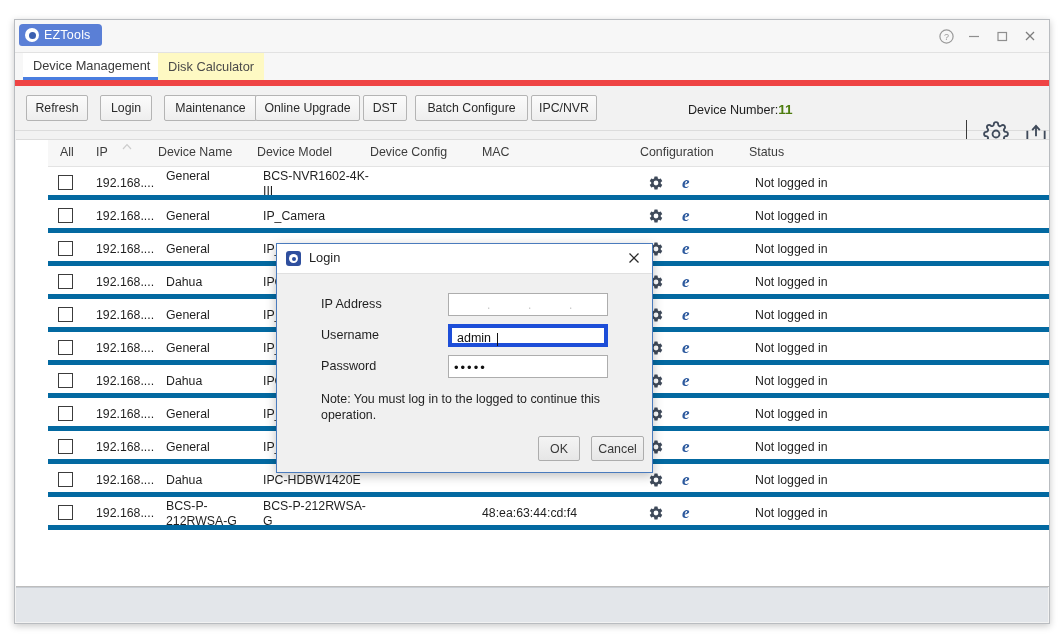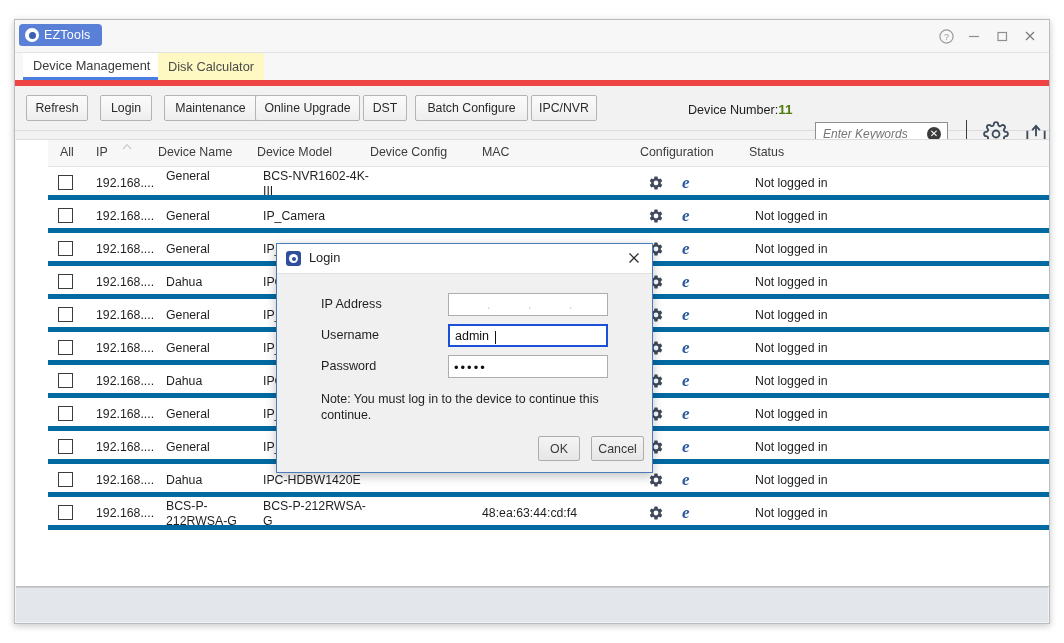--- a/index.html
+++ b/index.html
@@ -333,21 +333,21 @@
   }
   .dlg-field {
     position: absolute;
     left: 171px;
     width: 160px;
     height: 23px;
     background: #ffffff;
     border: 1px solid #adadad;
     box-sizing: border-box;
   }
-  .dlg-field.focused { border: 2px solid #1d4ed8; }
+  .dlg-field.focused { border: 4px solid #1d4ed8; }
   .dlg-field .fval {
     position: absolute;
     left: 5px; top: 3px;
     font-size: 12.5px;
     color: #111;
   }
   #ip-dots {
     position: absolute;
     left: 0; top: 0;
     width: 158px; height: 21px;
@@ -450,24 +450,20 @@
     <div class="tbtn" style="left:240px;width:105px">Online Upgrade</div>
     <div class="tbtn" style="left:348px;width:44px">DST</div>
     <div class="tbtn" style="left:400px;width:113px">Batch Configure</div>
     <div class="tbtn" style="left:516px;width:66px">IPC/NVR</div>
 
     <div id="device-number">
       <span>Device Number:</span><span class="count">11</span>
     </div>
   </div>
 
-  <div id="search-box">
-    <input id="search-input" type="text" placeholder="Enter Keywords" style="">
-    <div id="search-clear">✕</div>
-  </div>
   <div id="tb-divider"></div>
   <div id="gear-btn">
     <svg width="26" height="26" viewBox="0 0 24 24" fill="none" stroke="#3f4a5a" stroke-width="1.7">
       <circle cx="12" cy="12" r="3.2"></circle>
       <path d="M19.4 15a1.7 1.7 0 00.34 1.87l.06.06a2 2 0 11-2.83 2.83l-.06-.06a1.7 1.7 0 00-1.87-.34 1.7 1.7 0 00-1 1.56V21a2 2 0 11-4 0v-.1a1.7 1.7 0 00-1.1-1.56 1.7 1.7 0 00-1.87.34l-.06.06a2 2 0 11-2.83-2.83l.06-.06A1.7 1.7 0 004.6 15a1.7 1.7 0 00-1.56-1H3a2 2 0 110-4h.1A1.7 1.7 0 004.6 8.9a1.7 1.7 0 00-.34-1.87l-.06-.06a2 2 0 112.83-2.83l.06.06A1.7 1.7 0 009 4.6a1.7 1.7 0 001-1.56V3a2 2 0 114 0v.1a1.7 1.7 0 001 1.56 1.7 1.7 0 001.87-.34l.06-.06a2 2 0 112.83 2.83l-.06.06A1.7 1.7 0 0019.4 9v.01a1.7 1.7 0 001.56 1H21a2 2 0 110 4h-.1a1.7 1.7 0 00-1.5 1z"></path>
     </svg>
   </div>
   <div id="export-btn">
     <svg width="26" height="26" viewBox="0 0 24 24" fill="none" stroke="#3f4a5a" stroke-width="1.7">
       <path d="M4 9v11h16V9"></path>
@@ -666,19 +662,19 @@
     <div class="dlg-field focused" style="top:80px">
       <span class="fval">admin</span>
         <span id="caret" style="position:absolute;left:44px;top:5px"></span>
     </div>
 
     <div class="dlg-label" style="top:115px">Password</div>
     <div class="dlg-field" style="top:111px">
       <span id="pw-dots">•••••</span>
     </div>
 
-    <div id="dlg-note">Note: You must log in to the device to continue this continue.</div>
+    <div id="dlg-note">Note: You must log in to the logged to continue this operation.</div>
 
     <div class="dlg-btn" id="dlg-ok">OK</div>
     <div class="dlg-btn" id="dlg-cancel">Cancel</div>
   </div>
 
 </div>
 
 </body></html>

